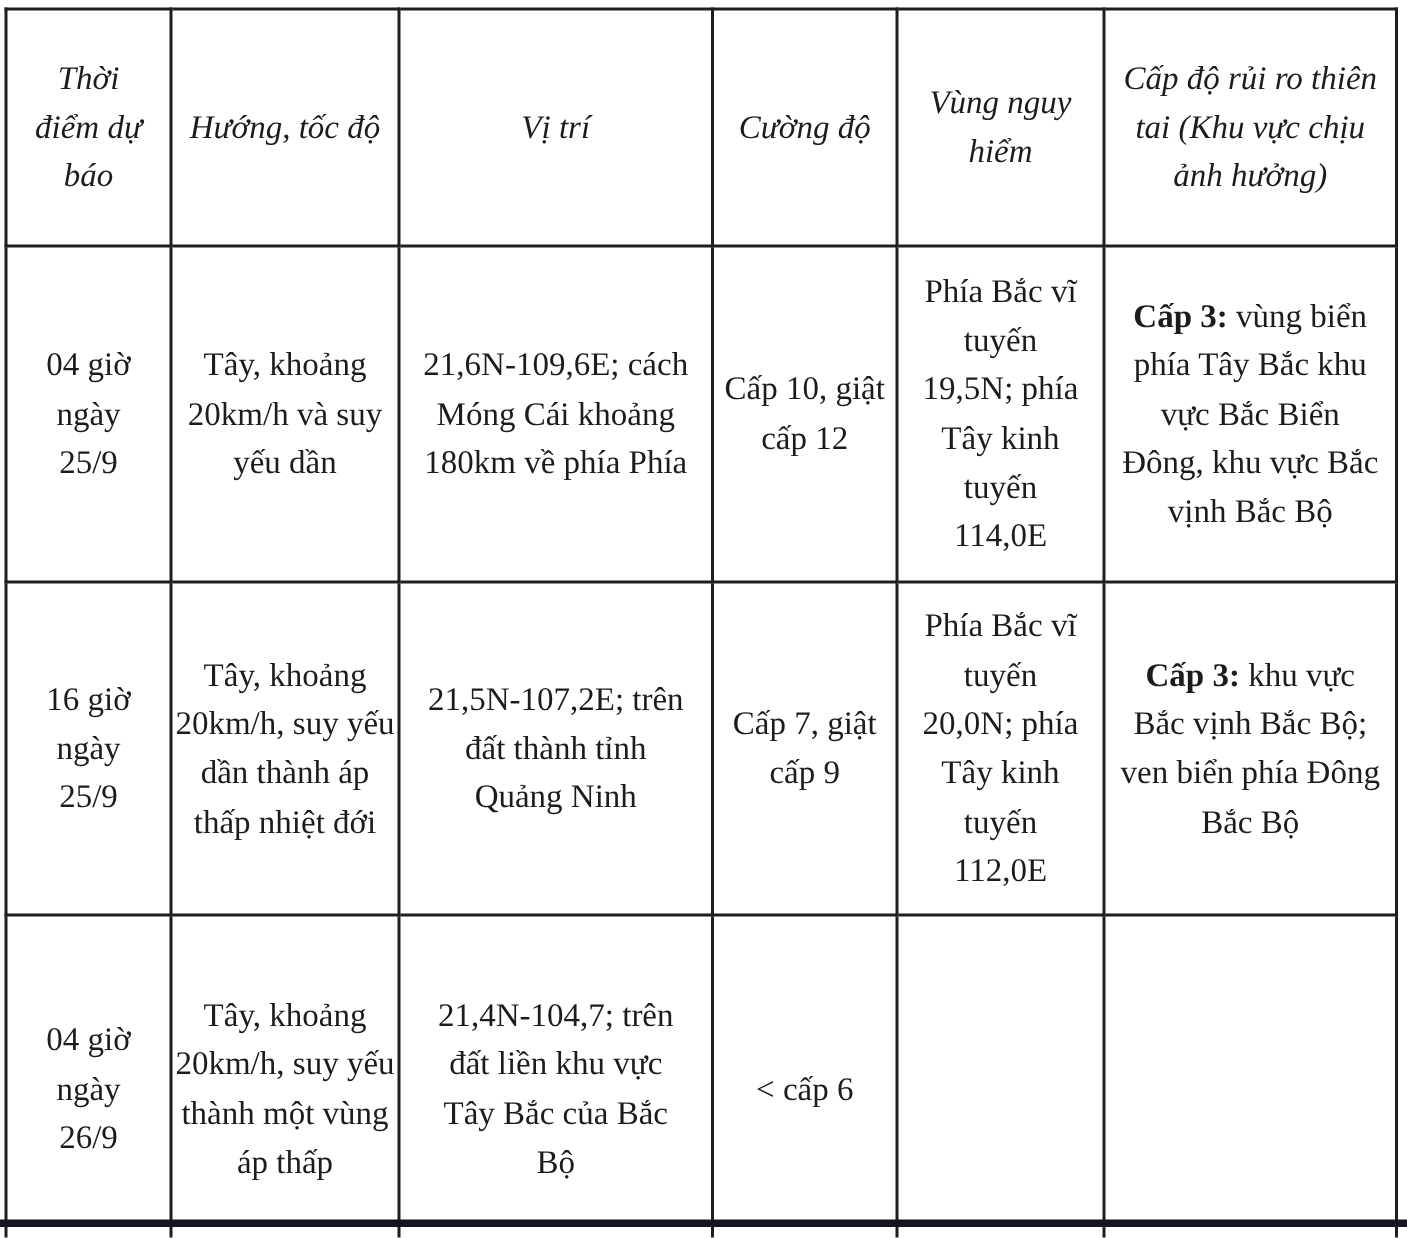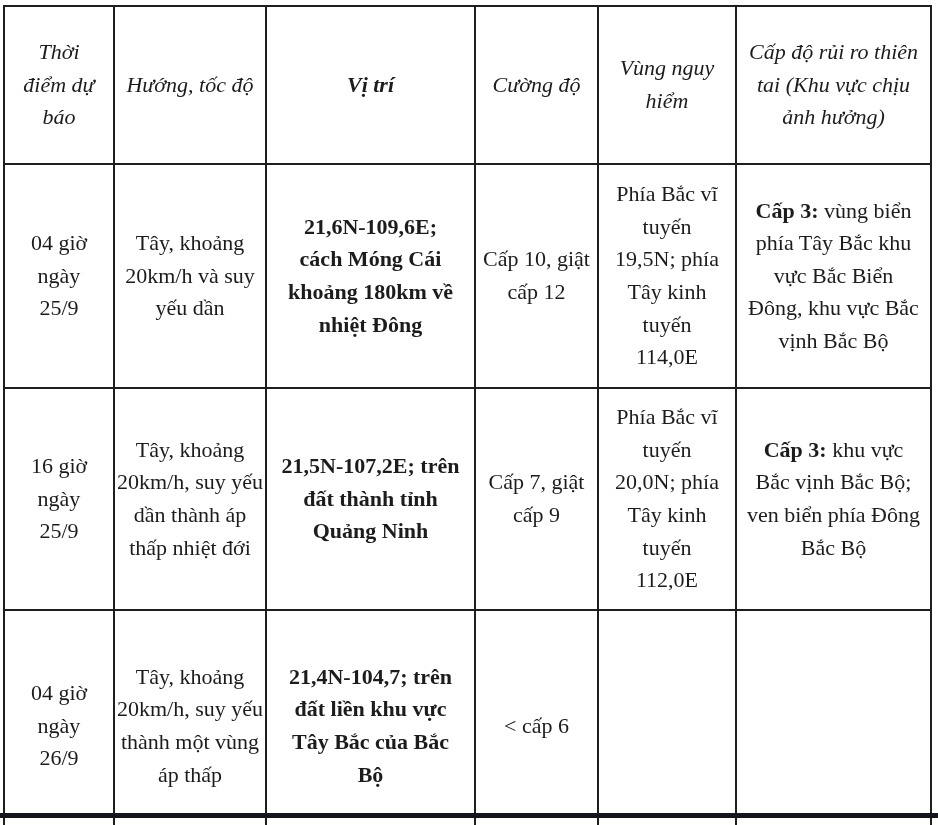--- a/index.html
+++ b/index.html
@@ -34,21 +34,21 @@
     overflow: hidden;
   }
   th {
     font-style: italic;
     padding: 0 8px;
   }
   td { padding: 0 8px; }
   
   .c-time   { padding: 0 16px; }
   .c-dir    { padding: 0 0; }
-  .c-pos    { padding: 0 14px; font-weight: bold; }
+  .c-pos    { padding: 0 14px; }
   .c-int    { padding: 0 0; }
   .c-danger { padding: 0 11px; border-radius: 26px; }
   .c-risk   { padding: 0 8px;  }
   th.c-time { padding: 0 10px; border-radius: 15px; }
   tr.r-head { height: 158px; }
   tr.r-0 { height: 224px; }
   tr.r-1 { height: 222px; }
   tr.r-2 { height: 232px; }
   b.risk-label { font-weight: bold; text-align: right; }
   .bottom-rule {
@@ -78,21 +78,21 @@
       <th class="c-dir">Hướng, tốc độ</th>
       <th class="c-pos">Vị trí</th>
       <th class="c-int">Cường độ</th>
       <th class="c-danger">Vùng nguy hiểm</th>
       <th class="c-risk">Cấp độ rủi ro thiên tai (Khu vực chịu ảnh hưởng)</th>
     </tr>
 
     <tr class="r-0">
       <td class="c-time">04 giờ ngày 25/9</td>
       <td class="c-dir">Tây, khoảng 20km/h và suy yếu dần</td>
-      <td class="c-pos">21,6N-109,6E; cách Móng Cái khoảng 180km về nhiệt Đông</td>
+      <td class="c-pos">21,6N-109,6E; cách Móng Cái khoảng 180km về phía Phía</td>
       <td class="c-int">Cấp 10, giật cấp 12</td>
       <td class="c-danger">Phía Bắc vĩ tuyến 19,5N; phía Tây kinh tuyến 114,0E</td>
       <td class="c-risk"><b class="risk-label">Cấp 3:</b> <span>vùng biển phía Tây Bắc khu vực Bắc Biển Đông, khu vực Bắc vịnh Bắc Bộ</span></td>
     </tr>
 
     <tr class="r-1">
       <td class="c-time">16 giờ ngày 25/9</td>
       <td class="c-dir">Tây, khoảng 20km/h, suy yếu dần thành áp thấp nhiệt đới</td>
       <td class="c-pos">21,5N-107,2E; trên đất thành tỉnh Quảng Ninh</td>
       <td class="c-int">Cấp 7, giật cấp 9</td>

